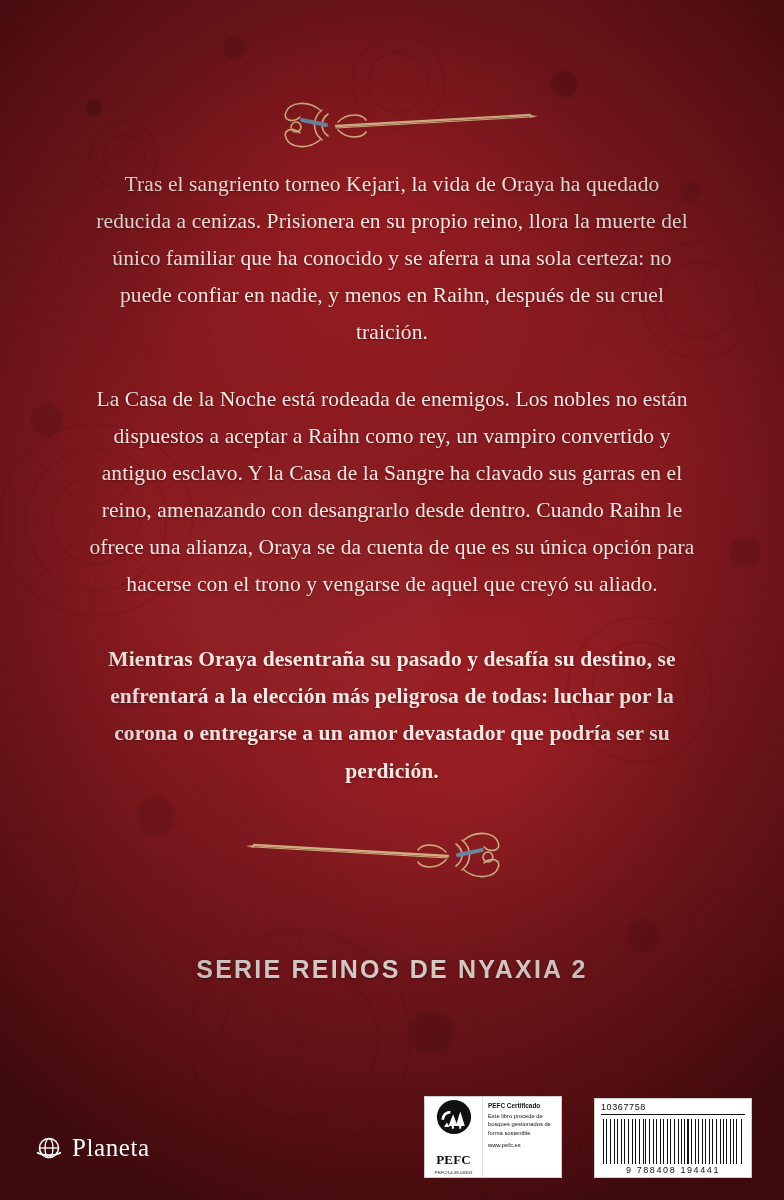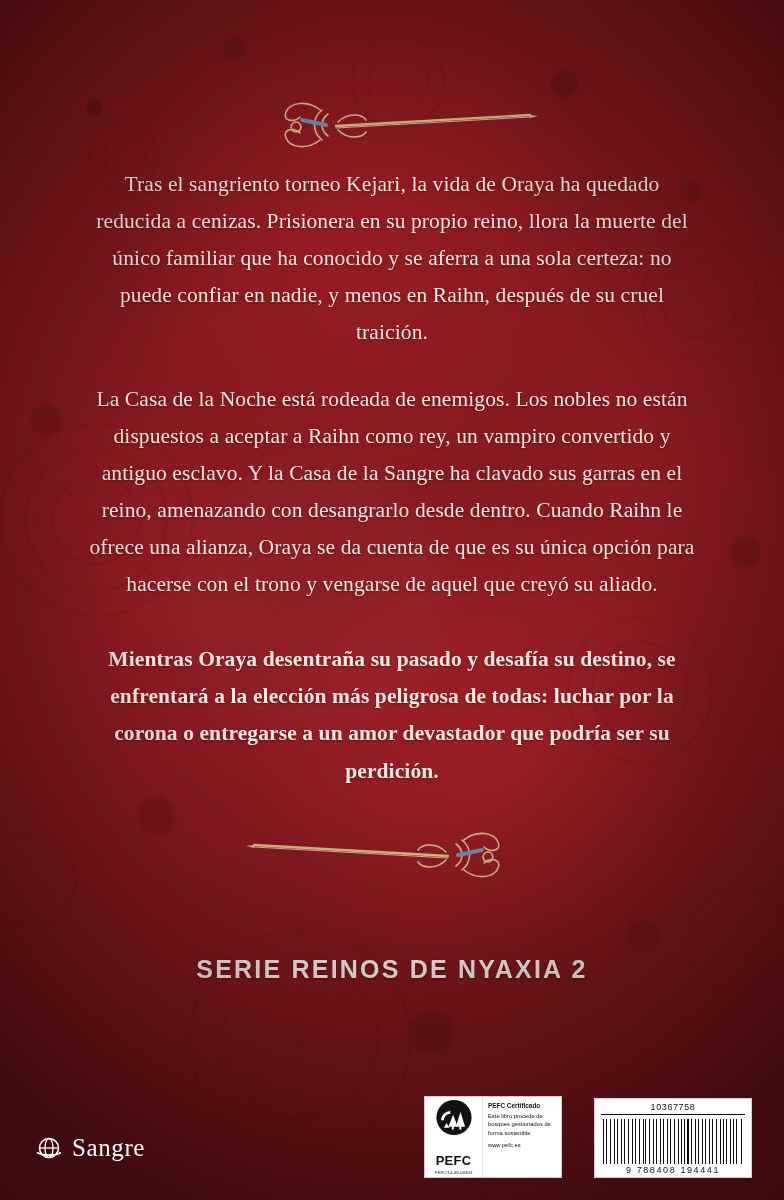--- a/index.html
+++ b/index.html
@@ -168,21 +168,21 @@
     align-items: center;
     justify-content: center;
     padding: 2px 0;
     box-sizing: border-box;
   }
   .pefc .tree {
     width: 40px;
     height: 40px;
   }
   .pefc .pefc-word {
-    font-family: Liberation Sans, sans-serif;
+    font-family: Liberation Serif, serif;
     font-weight: bold;
     font-size: 13px;
     color: #111;
     letter-spacing: .2px;
     margin-top: 17px;
   }
   .pefc .cert-code {
     font-family: "Liberation Sans", sans-serif;
     font-size: 4.4px;
     color: #222;
@@ -218,21 +218,20 @@
     width: 158px;
     height: 80px;
     background: #ffffff;
     border: 1px solid #cfcfcf;
     box-sizing: border-box;
     padding: 3px 6px 2px 6px;
     display: flex;
     flex-direction: column;
   }
   .barcode .isbn-top {
-    text-align: center;
     font-family: "Liberation Sans", sans-serif;
     font-size: 9px;
     color: #111;
     border-bottom: 1px solid #111;
     padding-bottom: 2px;
     letter-spacing: .6px;
   }
   .barcode .bars {
     flex: 1;
     display: flex;
@@ -356,21 +355,21 @@
 
     <div class="publisher">
       <span class="logo-mark">
         <svg width="26" height="26" viewBox="0 0 26 26">
           <circle cx="13" cy="13" r="9.5" fill="none" stroke="#ffffff" stroke-width="1.6"></circle>
           <ellipse cx="13" cy="13" rx="4" ry="9.5" fill="none" stroke="#ffffff" stroke-width="1.3"></ellipse>
           <line x1="3.5" y1="13" x2="22.5" y2="13" stroke="#ffffff" stroke-width="1.3"></line>
           <path d="M1 17.5 C7 21 19 21 25 17.5" fill="none" stroke="#ffffff" stroke-width="1.6"></path>
         </svg>
       </span>
-      <span class="logo-text">Sangre</span>
+      <span class="logo-text">Planeta</span>
     </div>
 
     <div class="pefc">
       <div class="left">
         <svg class="tree" viewBox="0 0 40 40">
           <circle cx="20" cy="20" r="19" fill="#111"></circle>
           <path d="M14 30 l5 -13 5 13 z" fill="#fff"></path>
           <path d="M22 30 l5 -16 5 16 z" fill="#fff"></path>
           <rect x="17.6" y="29" width="2.2" height="4" fill="#fff"></rect>
           <rect x="25.8" y="29" width="2.2" height="4" fill="#fff"></rect>

